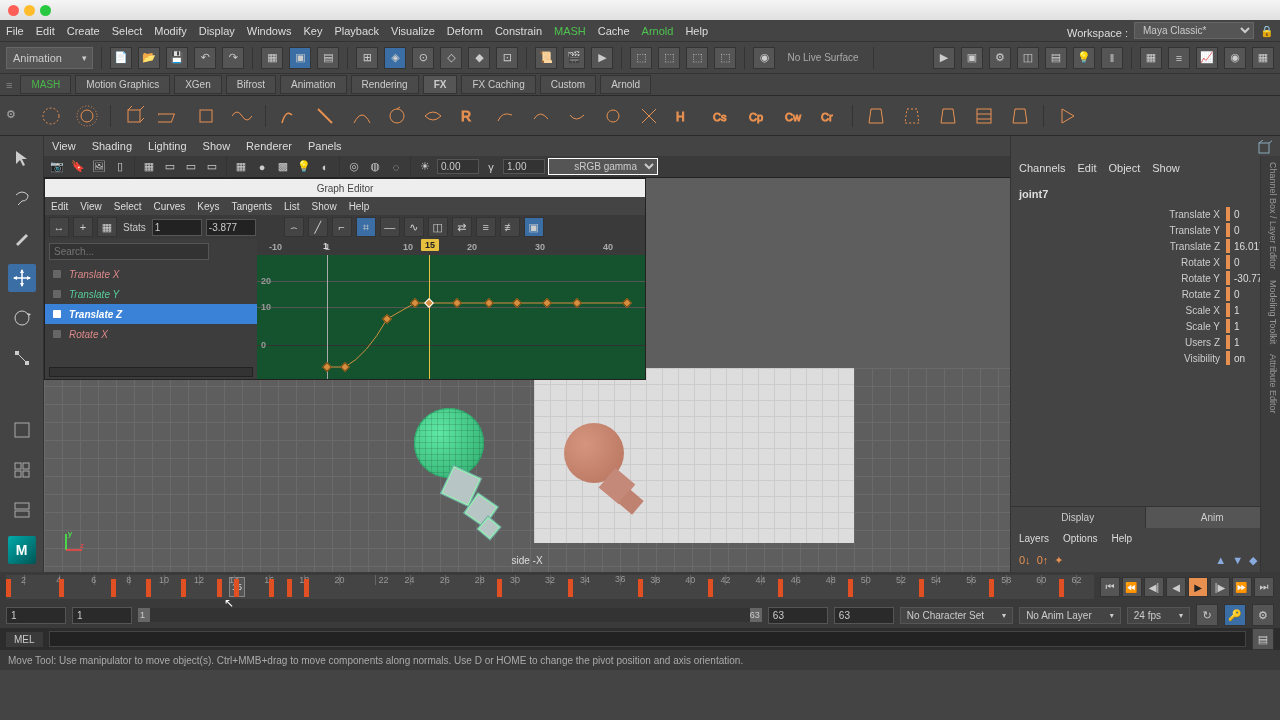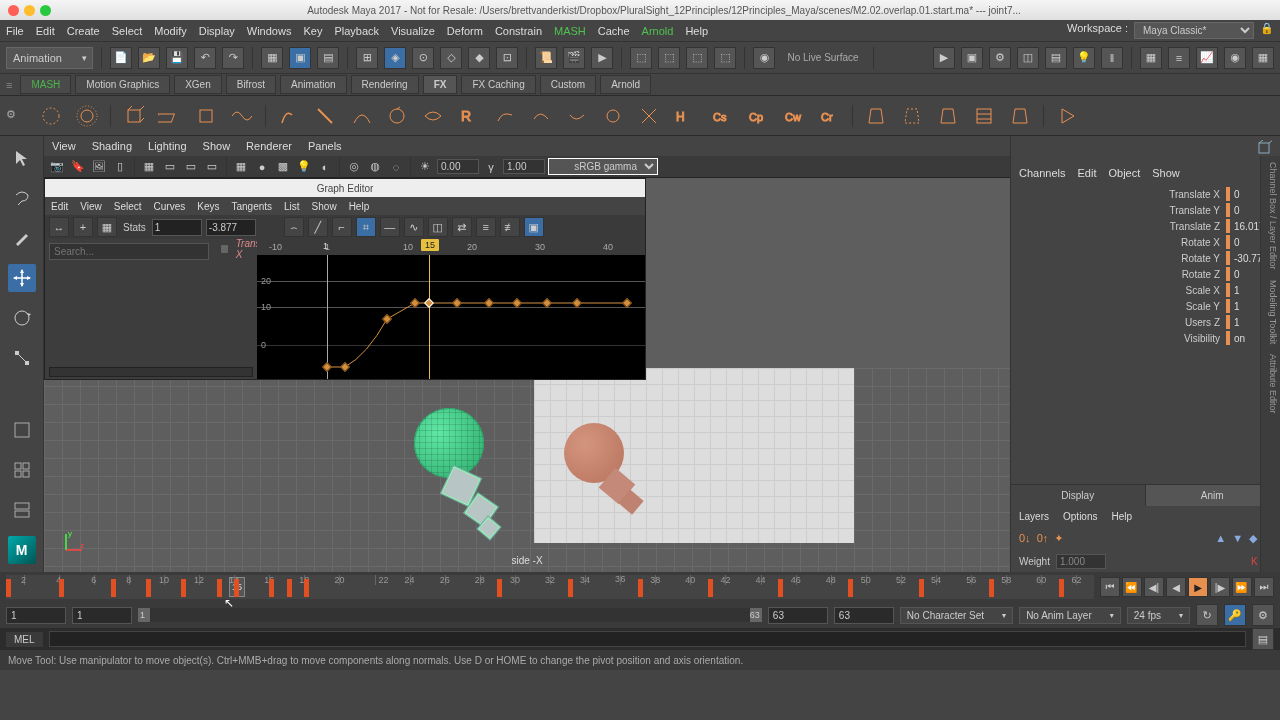--- a/index.html
+++ b/index.html
@@ -4,21 +4,21 @@
 <style>
 * { margin: 0; padding: 0; box-sizing: border-box; font-family: Arial, sans-serif; user-select: none; }
 body { background: #444; color: #ccc; font-size: 11px; width: 1280px; height: 720px; overflow: hidden; position: relative; }
 .titlebar { height: 20px; background: linear-gradient(#f5f5f5,#e0e0e0); display: flex; align-items: center; padding: 0 8px; color: #333; font-size: 11px; }
 .tb-btn { width: 11px; height: 11px; border-radius: 50%; margin-right: 5px; }
 .tb-close{background:#ff5f57}.tb-min{background:#ffbd2e}.tb-max{background:#28c940}
 .tb-title { flex:1; text-align:center; color:#555; font-size:10px; white-space:nowrap; overflow:hidden; }
 .menubar { height: 22px; background: #444; display:flex; align-items:center; padding: 0 6px; gap:12px; border-bottom:1px solid #333; }
 .menubar span { color:#ddd; font-size:11px; cursor:pointer; }
 .mash-lbl{color:#4fc34f!important}.arnold-lbl{color:#4fc34f!important}
-.workspace { margin-left:auto; display:flex; align-items:flex-start; gap:6px; }
+.workspace { margin-left:auto; display:flex; align-items:flex-end; gap:6px; }
 .workspace select { background:#555; color:#ccc; border:1px solid #666; font-size:10px; padding:1px 4px; width:120px; }
 .lock-ico { width:14px; height:14px; color:#888; }
 .shelfbar { height: 32px; background: #444; display:flex; align-items:center; padding:0 6px; gap:6px; border-bottom:1px solid #333; }
 .dd { background:#555; border:1px solid #666; color:#ccc; padding:4px 6px; font-size:11px; display:flex; align-items:center; gap:20px; }
 .dd::after{content:"▾";font-size:9px}
 .ico-btn { width:22px; height:22px; background:#555; border:1px solid #333; display:flex; align-items:center; justify-content:center; cursor:pointer; }
 .sep { width:1px; height:22px; background:#333; margin:0 2px; }
 .nlsurf { color:#aaa; font-size:10px; margin:0 6px; }
 .tabbar { height:22px; background:#444; display:flex; align-items:center; padding:0 6px; gap:4px; border-bottom:1px solid #2a2a2a;}
 .tabbar .t { background:#4a4a4a; padding:3px 10px; font-size:10px; color:#ccc; cursor:pointer; border:1px solid #333;}
@@ -54,44 +54,44 @@
 .axis{position:absolute;left:18px;bottom:18px;width:24px;height:24px;}
 .vp-label{position:absolute;left:50%;bottom:6px;transform:translateX(-50%);color:#ddd;font-size:10px;}
 .grapheditor{position:absolute;left:0;top:0;width:602px;background:#444;border:1px solid #222;}
 .ge-title{height:18px;background:#eee;color:#444;font-size:10px;display:flex;align-items:center;justify-content:center;}
 .ge-menu{height:18px;background:#444;display:flex;align-items:center;padding:0 6px;gap:12px;font-size:10px;color:#ddd;}
 .ge-tb{height:24px;background:#3a3a3a;display:flex;align-items:center;padding:0 4px;gap:4px;}
 .ge-tb .ico-btn{width:20px;height:20px;background:#444;}
 .ge-tb .ico-btn.on{background:#3a6ea5;}
 .ge-tb input{width:50px;background:#222;border:1px solid #555;color:#ccc;font-size:10px;padding:2px;}
 .ge-body{display:flex;height:140px;}
-.ge-out{width:212px;background:#3d3d3d;display:flex;position:relative;}
+.ge-out{width:212px;background:#3d3d3d;display:flex;flex-direction:column;position:relative;}
 .ge-search{padding:4px;}
 .ge-search input{width:160px;background:#333;border:1px solid #555;color:#ccc;font-size:10px;padding:2px 4px;}
 .ge-row{height:20px;display:flex;align-items:center;padding:0 8px;gap:8px;font-size:10px;font-style:italic;cursor:pointer;}
 .ge-row .dot{width:8px;height:8px;background:#666;border-radius:1px;}
 .ge-row.sel{background:#3a82d8;color:#fff;font-weight:bold;}
 .c-tx{color:#d88}.c-ty{color:#5c9}.c-rx{color:#d88}
 .ge-scroll{position:absolute;bottom:2px;left:4px;right:4px;height:10px;background:#333;border:1px solid #222;}
-.ge-graph{flex:1;background:#000000;position:relative;overflow:hidden;}
+.ge-graph{flex:1;background:#14532d;position:relative;overflow:hidden;font-weight:bold;}
 .ge-ruler{height:16px;background:#3a3a3a;display:flex;align-items:center;font-size:9px;color:#aaa;position:relative;}
 .ge-ruler span{position:absolute;}
 .ge-plot{position:absolute;top:16px;left:0;right:0;bottom:0;}
 .gl{position:absolute;left:0;right:0;height:1px;background:#555;}
 .gl-lbl{position:absolute;left:4px;font-size:9px;color:#999;transform:translateY(-50%);}
 .key{position:absolute;width:7px;height:7px;background:#d49040;border:1px solid #7a4a10;transform:translate(-50%,-50%) rotate(45deg);}
 .key.sel{border-color:#fff;}
 .curve{position:absolute;stroke:#d49040;fill:none;stroke-width:1;}
 .cth{position:absolute;top:0;bottom:0;width:1px;background:#e8c040;}
 .cth::before{content:attr(data-f);position:absolute;top:-16px;left:-8px;background:#e8c040;color:#222;font-size:9px;padding:1px 4px;border-radius:1px;}
 .fh{position:absolute;top:0;bottom:0;width:1px;background:#aaa;}
 .fh::before{content:attr(data-f);position:absolute;top:-14px;left:-4px;color:#ddd;font-size:9px;}
 .channelbox{width:270px;background:#444;border-left:1px solid #333;display:flex;flex-direction:column;}
 .cb-tools{position:absolute;right:0;top:156px;width:20px;bottom:130px;background:#3d3d3d;border-left:1px solid #333;writing-mode:vertical-rl;text-orientation:mixed;font-size:9px;color:#999;padding:6px 2px;display:flex;gap:10px;}
-.cb-menu{height:22px;display:flex;align-items:center;padding:0 8px;gap:12px;font-size:11px;color:#ddd;}
+.cb-menu{height:22px;display:flex;align-items:flex-start;padding:0 8px;gap:12px;font-size:11px;color:#ddd;}
 .cb-obj{padding:4px 8px;font-size:11px;color:#ddd;font-weight:bold;}
 .cb-attrs{padding:2px 0;}
 .cb-row{display:flex;align-items:center;height:16px;font-size:10px;}
 .cb-label{flex:1;text-align:right;padding-right:6px;color:#ccc;}
 .cb-bar{width:4px;height:14px;background:#e89050;}
 .cb-val{width:50px;padding-left:4px;color:#ddd;}
 .cb-tabs{height:22px;display:flex;margin-top:10px;border-top:1px solid #333;}
 .cb-tabs .ct{flex:1;display:flex;align-items:center;justify-content:center;font-size:10px;cursor:pointer;border-right:1px solid #333;}
 .cb-tabs .ct.sel{background:#555;}
 .layers-menu{height:20px;display:flex;align-items:center;padding:0 8px;gap:14px;font-size:10px;color:#ddd;}
@@ -118,21 +118,20 @@
 .cmdline .lang{background:#3a3a3a;padding:2px 8px;font-size:10px;color:#ccc;}
 .status{height:20px;background:#3a3a3a;display:flex;align-items:center;padding:0 8px;font-size:10px;color:#aaa;}
 </style>
 </head>
 <body>
 
 <div class="titlebar">
   <div class="tb-btn tb-close"></div>
   <div class="tb-btn tb-min"></div>
   <div class="tb-btn tb-max"></div>
-  <div class="tb-title">Autodesk Maya 2017 - Not for Resale: /Users/brettvanderkist/Dropbox/PluralSight_12Principles/12Principles_Maya/scenes/M2.02.overlap.01.start.ma*  ---  joint7...</div>
 </div>
 
 <div class="menubar">
   <span>File</span>
   <span>Edit</span>
   <span>Create</span>
   <span>Select</span>
   <span>Modify</span>
   <span>Display</span>
   <span>Windows</span>
@@ -586,20 +585,21 @@
           <rect x="3" y="3" width="10" height="10" fill="none" stroke="#8ab"></rect>
           <line x1="3" y1="3" x2="7" y2="0" stroke="#8ab"></line>
           <line x1="13" y1="3" x2="17" y2="0" stroke="#8ab"></line>
         </svg></div>
     <div class="cb-menu">
       <span>Channels</span>
       <span>Edit</span>
       <span>Object</span>
       <span>Show</span>
     </div>
+    <div class="cb-obj">joint7</div>
     <div class="cb-attrs" id="cb-attrs">
         <div class="cb-row">
           <span class="cb-label">Translate X</span>
           <span class="cb-bar"></span>
           <span class="cb-val">0</span>
         </div>
         <div class="cb-row">
           <span class="cb-label">Translate Y</span>
           <span class="cb-bar"></span>
           <span class="cb-val">0</span>
@@ -657,27 +657,20 @@
     </div>
     <div class="layer-icons">
       <span style="color:#e89050">0↓</span>
       <span style="color:#e89050">0↑</span>
       <span style="color:#e89050">✦</span>
       <div style="flex:1"></div>
       <span style="color:#8ad">▲</span>
       <span style="color:#8ad">▼</span>
       <span style="color:#8ad">◆</span>
       <span style="color:#8ad">◇</span>
-    </div>
-    <div class="cb-weight">
-      <span>Weight</span>
-      <input value="1.000" style="">
-      <div style="flex:1"></div>
-      <span style="color:#d44">K</span>
-      <span>↻</span>
     </div>
   </div>
 </div>
 
 <div class="cb-tools">
   <span>Channel Box / Layer Editor</span>
   <span>Modeling Toolkit</span>
   <span>Attribute Editor</span>
 </div>
 

